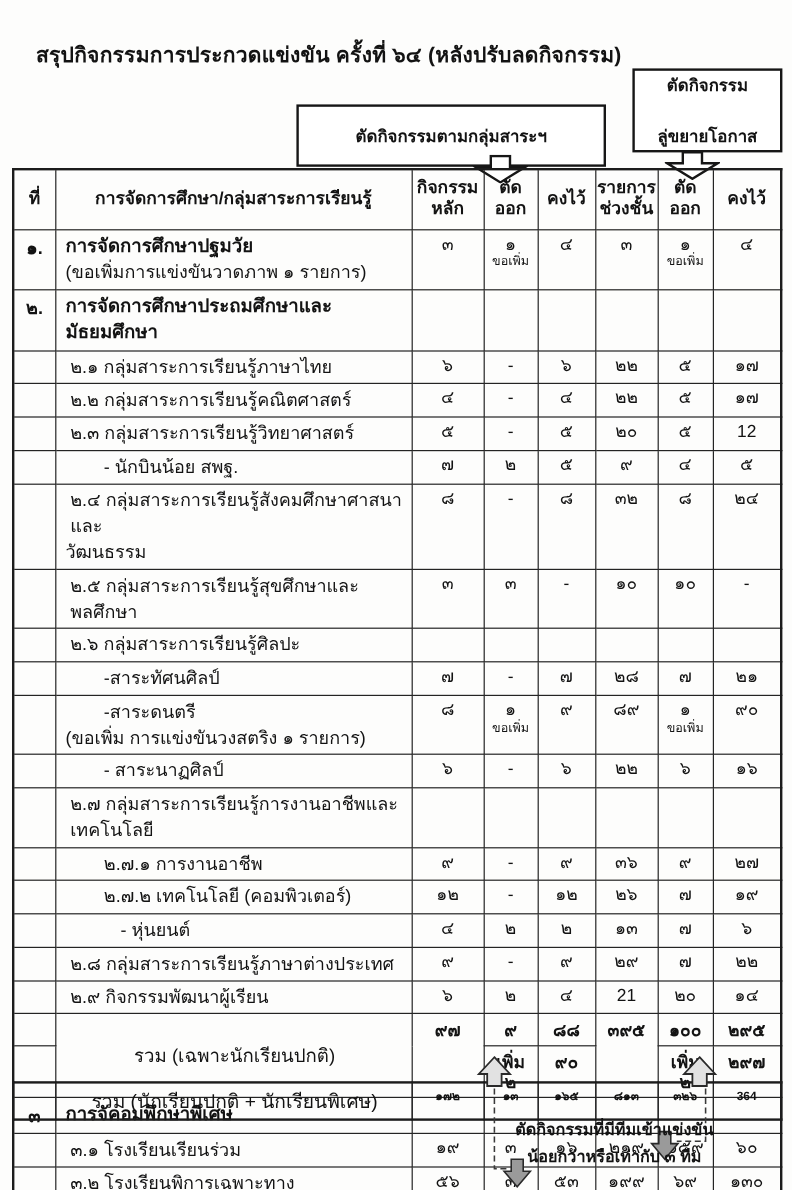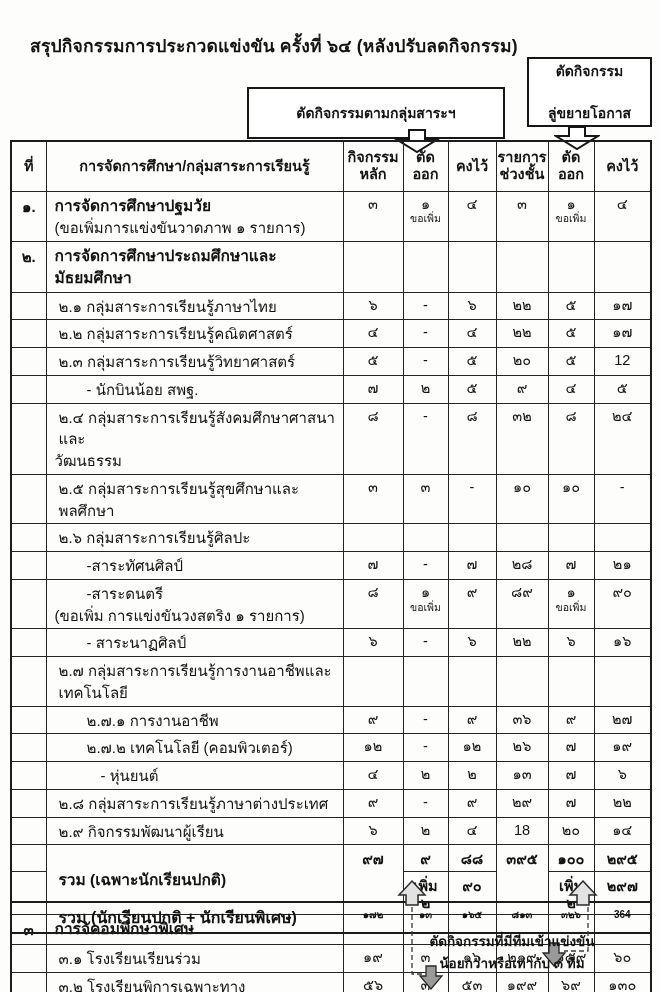--- a/index.html
+++ b/index.html
@@ -39,21 +39,21 @@
   td.no  { text-align:center; font-weight:bold; font-size:15px; padding-top:3px; }
   .lbl-line.lvl0 { padding-left:4px; }
   .lbl-line.lvl1 { padding-left:8px; }
   .lbl-line.lvl2 { padding-left:36px; }
   .lbl-line.lvl3 { padding-left:50px; }
   .lbl-line { display:block; }
   .lbl-line.bold { font-weight:bold; font-size:15.5px; }
   .lbl-line.cont { padding-left:4px; }
   .cell-note { display:block; font-size:10.5px; line-height:1.2; }
   .small-add { font-size:12px; }
-  td.total-label { text-align:left; font-weight:bold; padding-right:10px; font-size:15.5px; vertical-align:middle;padding-left:12px; }
+  td.total-label { text-align:center; font-weight:normal; padding-right:10px; font-size:15.5px; vertical-align:middle;padding-left:12px; }
   tr.total td.num, .grid-grand td.num { font-weight:bold; padding-top:6px; }
   .grid-grand tr { height:31px; }
   .grid-grand td.total-label { font-size:16px; }
   .grid-grand td.num { font-size:10px; }
 
   .bottom-note {
     position:absolute; left:424px; top:931px; width:176px;
     text-align:center; font-weight:bold; font-size:13.5px; line-height:1.6;
     z-index:6;
   }
@@ -314,21 +314,21 @@
           <td class="num">๒๒</td>
         </tr>
         <tr>
           <td class="no"></td>
           <td class="lbl">
             <span class="lbl-line lvl1">๒.๙ กิจกรรมพัฒนาผู้เรียน</span>
           </td>
           <td class="num">๖</td>
           <td class="num">๒</td>
           <td class="num">๔</td>
-          <td class="num">18</td>
+          <td class="num">21</td>
           <td class="num">๒๐</td>
           <td class="num">๑๔</td>
         </tr>
         <tr class="total">
           <td class="no"></td>
           <td class="total-label" rowspan="2">รวม (เฉพาะนักเรียนปกติ)</td>
           <td class="num" rowspan="2">๙๗</td>
           <td class="num">๙</td>
           <td class="num">๘๘</td>
           <td class="num" rowspan="2">๓๙๕</td>

